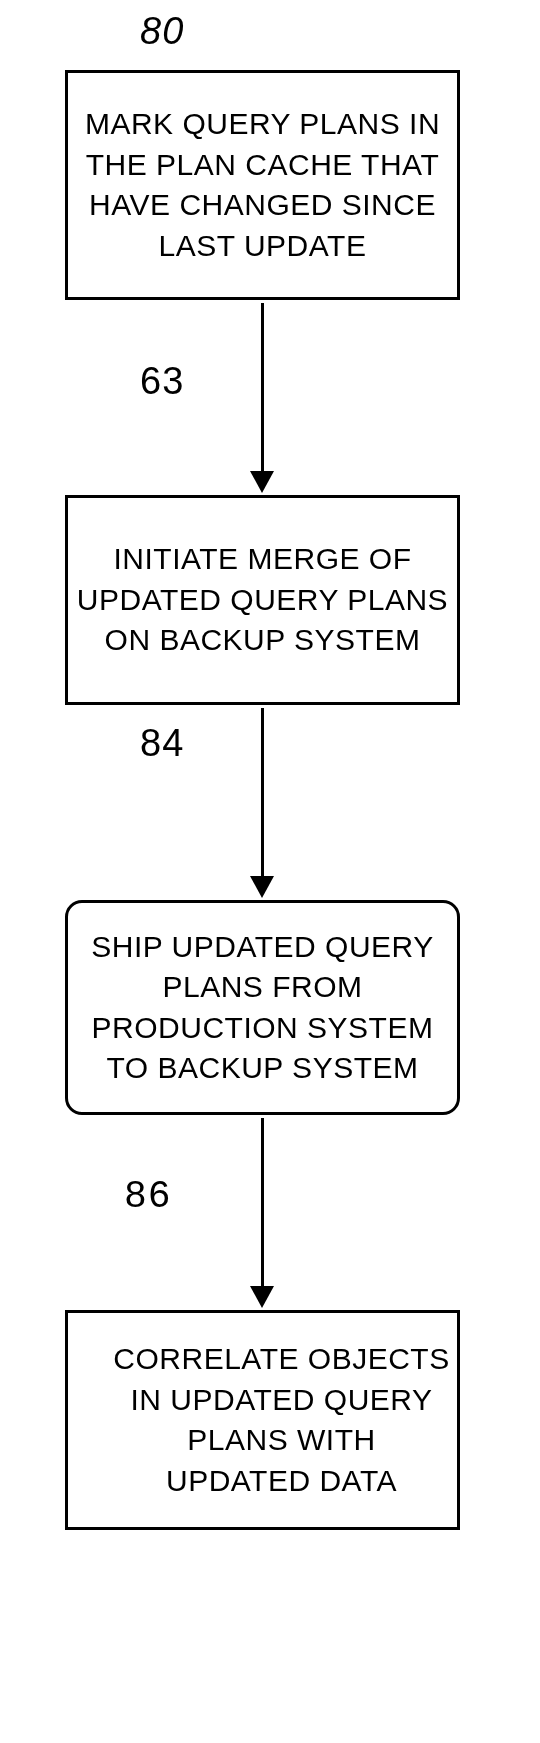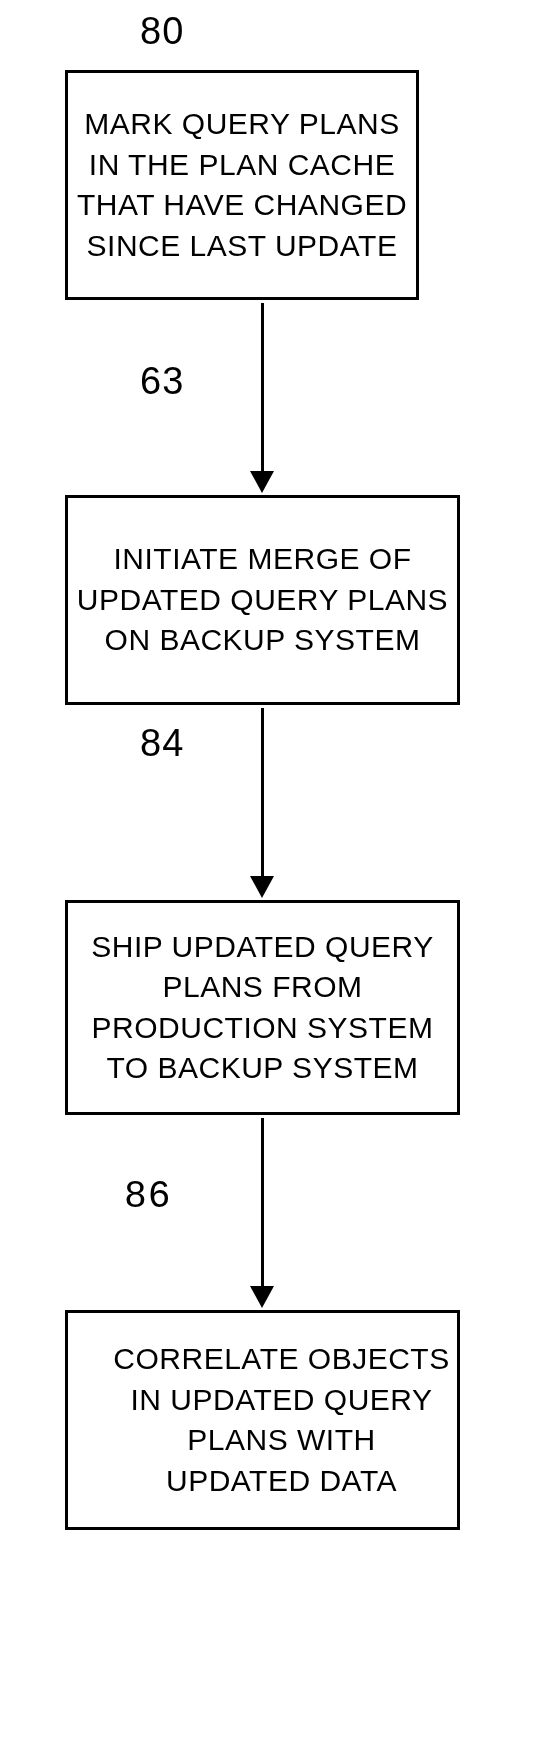--- a/index.html
+++ b/index.html
@@ -52,38 +52,38 @@
     border-left: 12px solid transparent;
     border-right: 12px solid transparent;
     border-top: 22px solid #000;
   }
 </style>
 </head>
 <body>
 
 <div class="canvas">
 
-  <div class="num" style="left:140px; top:10px;">80</div>
-  <div class="box" style="left:65px; top:70px; width:354px; height:230px;">
+  <div class="num" style="left:140px; top:10px;font-style:italic;">80</div>
+  <div class="box" style="left:65px; top:70px; width:395px; height:230px;">
     <span>MARK QUERY PLANS IN THE PLAN CACHE THAT HAVE CHANGED SINCE LAST UPDATE</span>
   </div>
 
   <div class="arrow-line" style="left:261px; top:303px; height:168px;"></div>
   <div class="arrow-head" style="left:250px; top:471px;"></div>
 
   <div class="num" style="left:140px; top:360px;">63</div>
   <div class="box" style="left:65px; top:495px; width:395px; height:210px;">
     <span>INITIATE MERGE OF UPDATED QUERY PLANS ON BACKUP SYSTEM</span>
   </div>
 
   <div class="arrow-line" style="left:261px; top:708px; height:168px;"></div>
   <div class="arrow-head" style="left:250px; top:876px;"></div>
 
   <div class="num" style="left:140px; top:722px;">84</div>
-  <div class="box" style="left:65px; top:900px; width:395px; height:215px;">
+  <div class="box" style="left:65px; top:900px; width:395px; height:215px;border-radius:17px;">
     <span>SHIP UPDATED QUERY PLANS FROM PRODUCTION SYSTEM TO BACKUP SYSTEM</span>
   </div>
 
   <div class="arrow-line" style="left:261px; top:1118px; height:168px;"></div>
   <div class="arrow-head" style="left:250px; top:1286px;"></div>
 
   <div class="num" style="left:124px; top:1175px;font-family:Liberation Mono, monospace;">86</div>
   <div class="box" style="left:65px; top:1310px; width:395px; height:220px;padding-left:44px;">
     <span>CORRELATE OBJECTS IN UPDATED QUERY PLANS WITH UPDATED DATA</span>
   </div>

